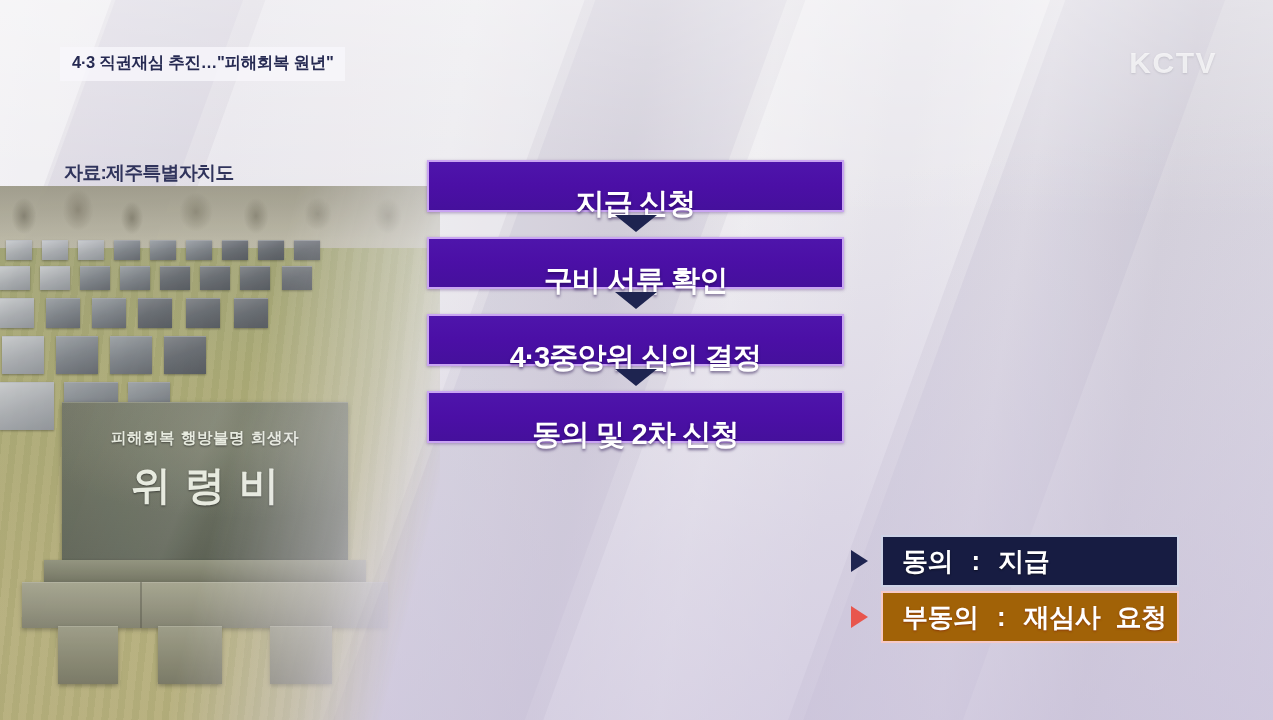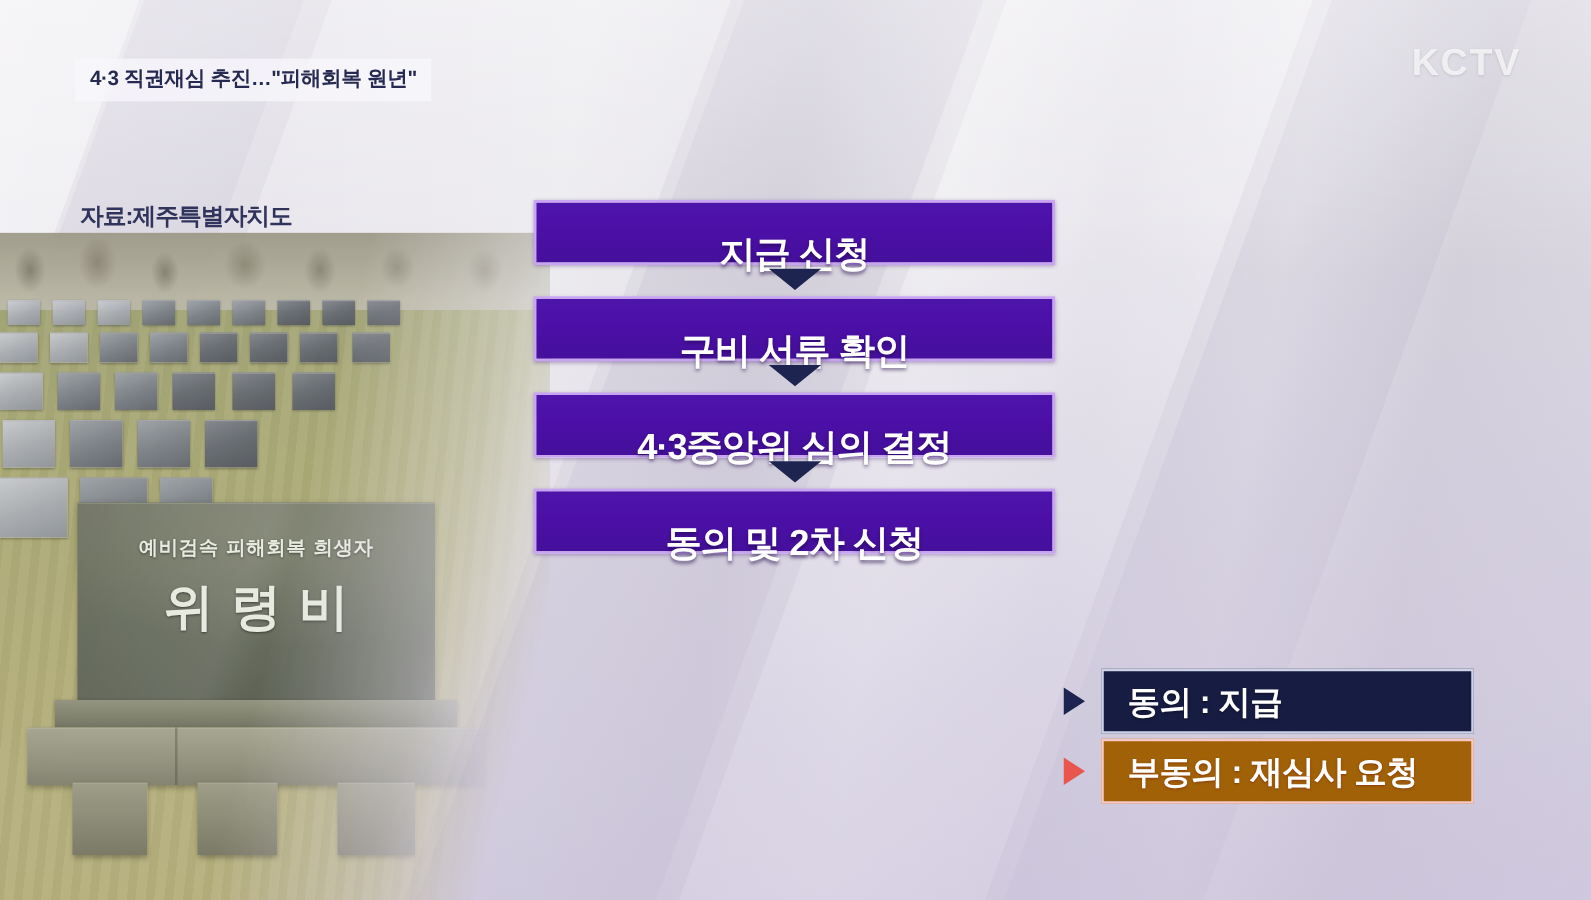--- a/index.html
+++ b/index.html
@@ -136,21 +136,21 @@
     position:absolute; top:440px; height:58px;
     background:linear-gradient(180deg,#9a9a82 0%,#87876f 50%,#74745e 100%);
     box-shadow:0 2px 4px rgba(0,0,0,0.3), inset 0 1px 0 rgba(255,255,255,0.15);
   }
   .mb1 { left:58px;  width:60px; }
   .mb2 { left:158px; width:64px; }
   .mb3 { left:270px; width:62px; }
 
   
   .kctv {
-    position:absolute; right:56px; top:34px;
+    position:absolute; right:56px; top:46px;
     font-size:30px; font-weight:700; letter-spacing:1.5px;
     color:rgba(255,255,255,0.72);
     font-family:"Liberation Sans",sans-serif;
     text-shadow:0 1px 2px rgba(120,118,130,0.25);
     margin-left:29px;
   }
 
   
   .tag {
     position:absolute; left:60px; top:47px;
@@ -200,21 +200,21 @@
     position:absolute; left:50%; bottom:-22px;
     transform:translateX(-50%);
     width:0; height:0;
     border-left:21px solid transparent;
     border-right:21px solid transparent;
     border-top:17px solid #1e2450;
     z-index:3;
   }
 
   
-  .callouts { position:absolute; left:849px; top:535px; width:330px; }
+  .callouts { position:absolute; left:849px; top:535px; width:330px;font-family:Liberation Mono, monospace; }
   .callout {
     position:relative;
     display:flex; align-items:center;
     height:52px;
     padding-left:32px;
   }
   .callout .cbox {
     flex:1 1 auto;
     height:52px;
     display:flex; align-items:center;
@@ -299,21 +299,21 @@
       <div class="stone lt" style="left:110px;top:96px;  width:42px; height:38px;"></div>
       <div class="stone" style="left:164px;top:96px;  width:42px; height:38px;"></div>
 
       <div class="stone pale" style="left:0px;  top:142px; width:54px; height:48px;"></div>
       <div class="stone lt" style="left:64px; top:142px; width:54px; height:48px;"></div>
       <div class="stone lt" style="left:128px;top:142px; width:42px; height:44px;"></div>
     </div>
 
     <div class="mon">
       <div class="gloss"></div>
-      <div class="mon-l1">예비검속 피해회복 희생자</div>
+      <div class="mon-l1">피해회복 행방불명 희생자</div>
       <div class="mon-l2">위령비</div>
     </div>
     <div class="mon-base1"></div>
     <div class="mon-base2"></div>
     <div class="mon-block mb1"></div>
     <div class="mon-block mb2"></div>
     <div class="mon-block mb3"></div>
   </div>
 
   <div class="kctv">KCTV</div>

